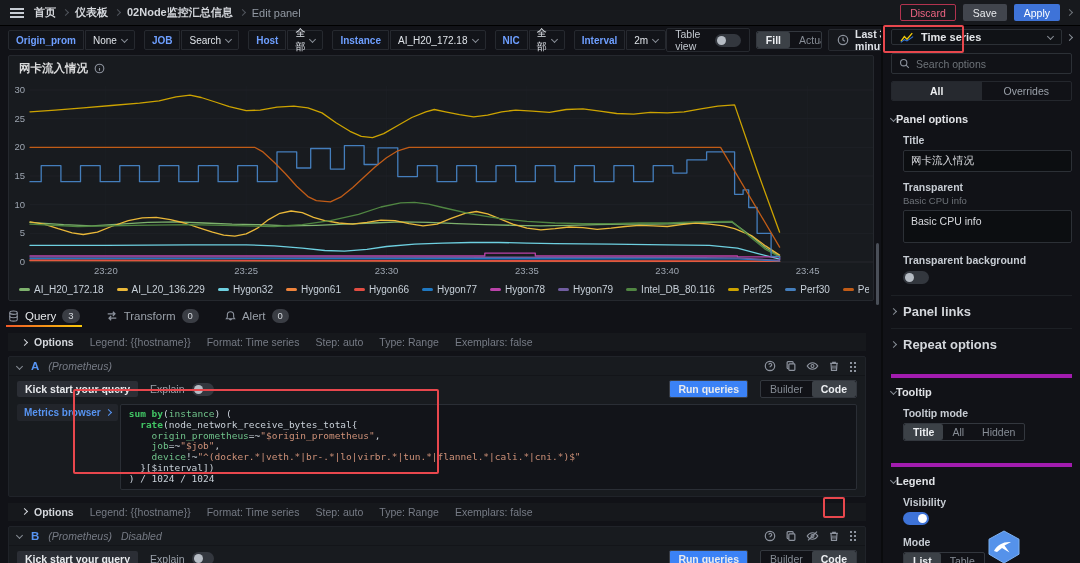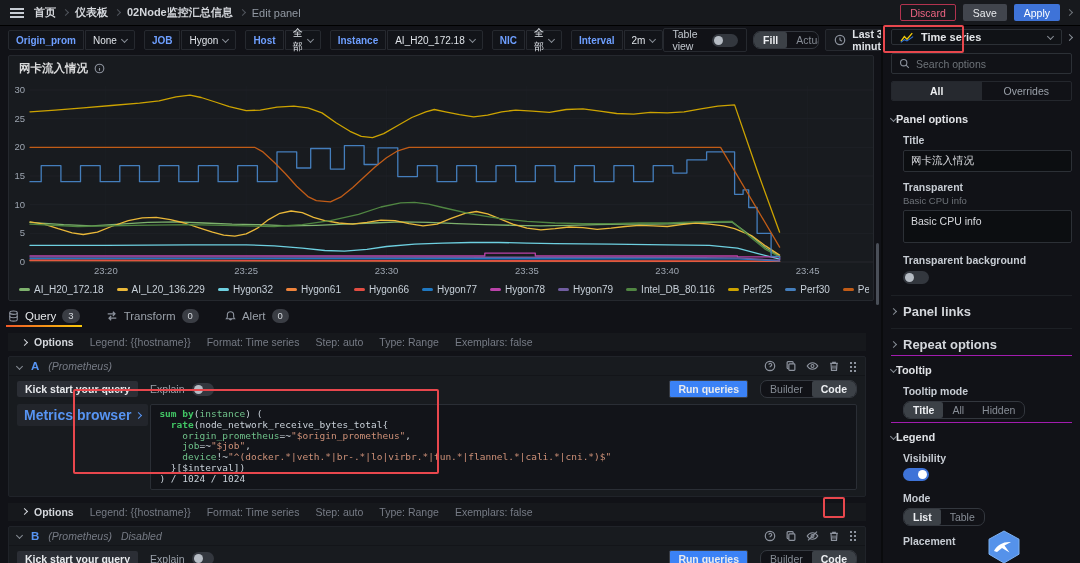--- a/index.html
+++ b/index.html
@@ -5,21 +5,21 @@
   * { margin:0; padding:0; box-sizing:border-box; }
   html,body { width:1080px; height:563px; overflow:hidden; }
   body { background:#111217; font-family:"Liberation Sans",sans-serif; color:#ccccdc; font-size:11px; position:relative; }
 
   
   .cv { width:5px; height:5px; border-right:1.4px solid currentColor; border-bottom:1.4px solid currentColor; display:inline-block; transform:rotate(45deg); flex:none; }
   .cv.r { transform:rotate(-45deg); }
   .tg { width:26px; height:13px; border-radius:7px; background:#33373e; position:relative; display:inline-block; cursor:pointer; flex:none; }
   .tg i { position:absolute; left:2px; top:2px; width:9px; height:9px; border-radius:50%; background:#b6bcc4; }
   .tg.on { background:#3e73d8; } .tg.on i { left:auto; right:2px; background:#fff; }
-  .seg { display:inline-flex; border:1px solid #33373e; border-radius:7px; overflow:hidden; background:#111217; }
+  .seg { display:inline-flex; border:1px solid #33373e; border-radius:2px; overflow:hidden; background:#111217; }
   .seg span { padding:2px 9px; font-size:10.5px; color:#878d96; cursor:pointer; white-space:nowrap; }
   .seg span.on { background:#3c4147; color:#edeff2; font-weight:bold; border-radius:2px; }
   .badge { background:#3a3d44; border-radius:9px; padding:0 6px; font-size:9.5px; color:#d5d9de; height:14px; line-height:14px; display:inline-block; }
   svg.ic { stroke:#8d939e; fill:none; stroke-width:1.4; flex:none; }
 
   
   .topbar { position:absolute; left:0; top:0; width:1080px; height:26px; background:#17191d; border-bottom:1px solid #000; display:flex; align-items:center; padding:0 8px; }
   .burger { width:14px; height:10px; border-top:2px solid #c7ccd3; border-bottom:2px solid #c7ccd3; position:relative; margin:0 10px 0 2px; cursor:pointer; }
   .burger:before { content:""; position:absolute; left:0; top:2px; width:14px; height:2px; background:#c7ccd3; }
   .crumbs { display:flex; align-items:center; gap:7px; }
@@ -67,42 +67,42 @@
   .qds { color:#767b85; font-style:italic; font-size:10.5px; }
   .qicons { margin-left:auto; display:flex; align-items:center; gap:9px; }
   .qicons > span { cursor:pointer; display:flex; }
   .grip { width:8px; height:11px; background:radial-gradient(circle,#8d939e 1px,transparent 1.2px) 0 0/4px 4px; cursor:grab; }
   .kickrow { display:flex; align-items:center; gap:12px; padding:4px 8px; }
   .kick { background:#2b2e35; border-radius:2px; color:#e8eaed; font-weight:bold; font-size:10.5px; padding:2px 8px; cursor:pointer; }
   .explain { display:flex; align-items:center; gap:7px; color:#9aa0a9; font-size:10.5px; }
   .krright { margin-left:auto; display:flex; align-items:center; gap:12px; }
   .runq { background:#3b82f6; border:1px solid #383c44; border-radius:2px; color:#e8eaed; font-size:10.5px; font-weight:bold; padding:2px 8px; cursor:pointer; }
   .edrow { display:flex; align-items:flex-start; gap:2px; padding:2px 8px 6px; }
-  .mbrowser { background:#22252b; color:#5794f2; font-weight:bold; font-size:14px; padding:3px 7px; border-radius:2px; display:flex; align-items:center; gap:5px; cursor:pointer; flex:none; }
+  .mbrowser { background:#22252b; color:#5794f2; font-weight:bold; font-size:10px; padding:3px 7px; border-radius:2px; display:flex; align-items:center; gap:5px; cursor:pointer; flex:none; }
   pre.code { flex:1; background:#121419; border:1px solid #2a2e35; border-radius:2px; padding:4px 8px; font-family:"DejaVu Sans Mono","Liberation Mono",monospace; font-size:9.5px; color:#c9d1d9; overflow:hidden; }
   .cl { line-height:10.8px; white-space:pre; }
   .c-str { color:#ce9178; } .c-kw { color:#41c464; font-weight:bold; } .c-lbl { color:#6fc28a; }
 
   
   .scrollthumb { position:absolute; right:2px; top:217px; width:3px; height:62px; background:#4a4f58; border-radius:2px; }
 
   
   .sidebar { position:absolute; left:881px; top:26px; width:199px; height:537px; background:#111217; border-left:2px solid #0a0b0d; padding:0 8px; overflow:hidden; }
   .ptype-row { margin-top:3px; display:flex; gap:5px; align-items:center; }
   .ptype { flex:1; height:16px; background:#101216; border:1px solid #2c3036; border-radius:2px; display:flex; align-items:center; gap:7px; padding:0 8px; cursor:pointer; }
   .ptype b { font-size:11px; color:#e4e6e9; }
   .ptype .cv { margin-left:auto; color:#878d96; margin-top:-2px; }
   .collapse-btn { color:#878d96; cursor:pointer; padding:2px; }
   .srch { margin-top:8px; height:21px; border:1px solid #2c3036; border-radius:2px; display:flex; align-items:center; padding:0 7px; gap:6px; }
   .srch input { background:transparent; border:none; outline:none; color:#ccccdc; font-size:10.5px; width:100%; font-family:inherit; }
   .srch input::placeholder { color:#6e7379; }
   .ovtabs { margin-top:7px; display:flex; border:1px solid #24272d; border-radius:2px; overflow:hidden; }
   .ovtabs span { flex:1; text-align:center; font-size:10.5px; padding:3px 0; color:#9aa0a9; cursor:pointer; }
   .ovtabs span.on { background:#26292f; color:#eef0f2; font-weight:bold; }
-  .sect { margin-top:3px; border-top:1px solid #a21caf; padding-top:8px; }
+  .sect { margin-top:22px; border-top:4px solid #a21caf; padding-top:8px; }
   .sect.first { border-top:none; margin-top:12px; padding-top:0; }
   .shead { display:flex; align-items:center; gap:0; font-size:11px; font-weight:bold; color:#e0e2e6; cursor:pointer; }
   .shead .cv { color:#878d96; margin-top:-1px; }
   .fld { margin-left:12px; }
   .flabel { margin-top:9px; font-size:10.5px; color:#c7ccd3; font-weight:bold; }
   .fhint { margin-top:2px; font-size:9.5px; color:#6e7379; }
   .tinput { margin-top:4px; width:100%; height:22px; background:#0c0e11; border:1px solid #2c3036; border-radius:2px; color:#d8dade; font-size:10.5px; padding:0 7px; font-family:inherit; }
   textarea.tinput { height:33px; resize:none; padding-top:4px; }
   .collrow { margin-top:9px; display:flex; align-items:center; gap:7px; font-size:13px; font-weight:bold; color:#d4d7dc; cursor:pointer; border-top:1px solid #1d2025; padding-top:8px; }
 
@@ -139,21 +139,21 @@
         <div class="vgroup">
           <span class="vlabel">Origin_prom</span>
           <span class="vvalue">
             <span>None</span>
             <span class="cv"></span>
           </span>
         </div>
         <div class="vgroup">
           <span class="vlabel">JOB</span>
           <span class="vvalue">
-            <span>Hygon</span>
+            <span>Search</span>
             <span class="cv"></span>
           </span>
         </div>
         <div class="vgroup">
           <span class="vlabel">Host</span>
           <span class="vvalue">
             <span>全部</span>
             <span class="cv"></span>
           </span>
         </div>

